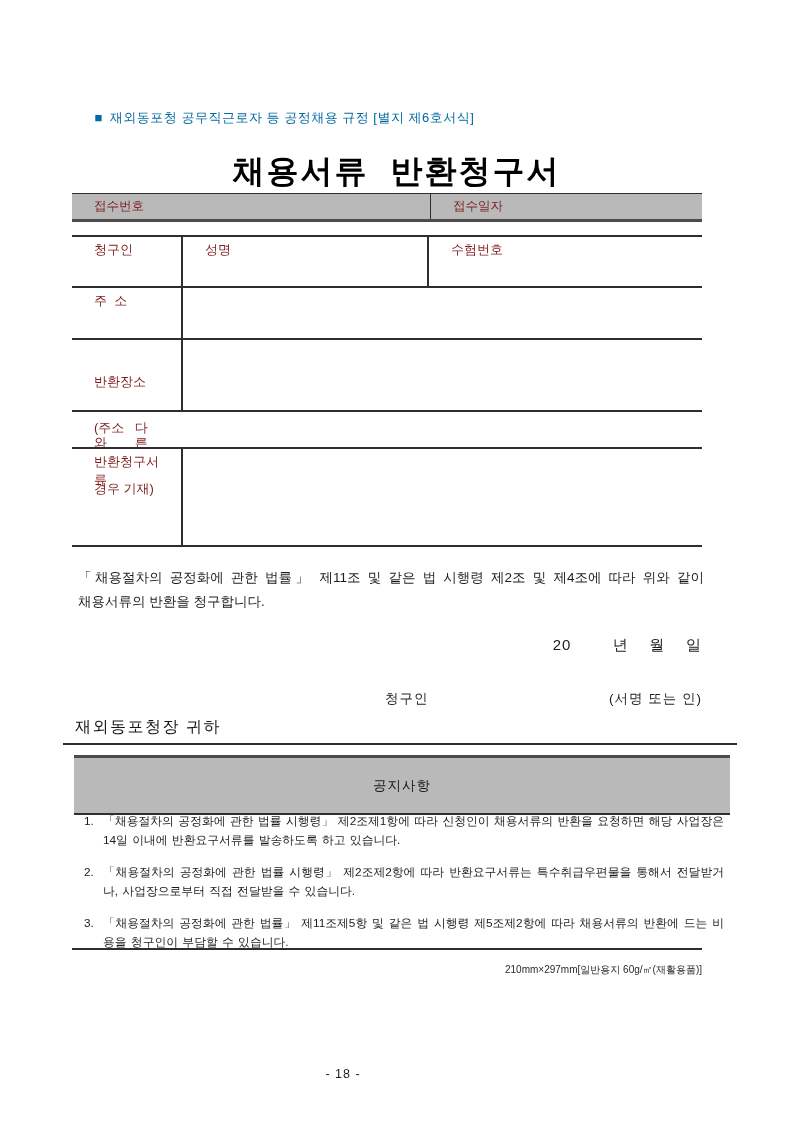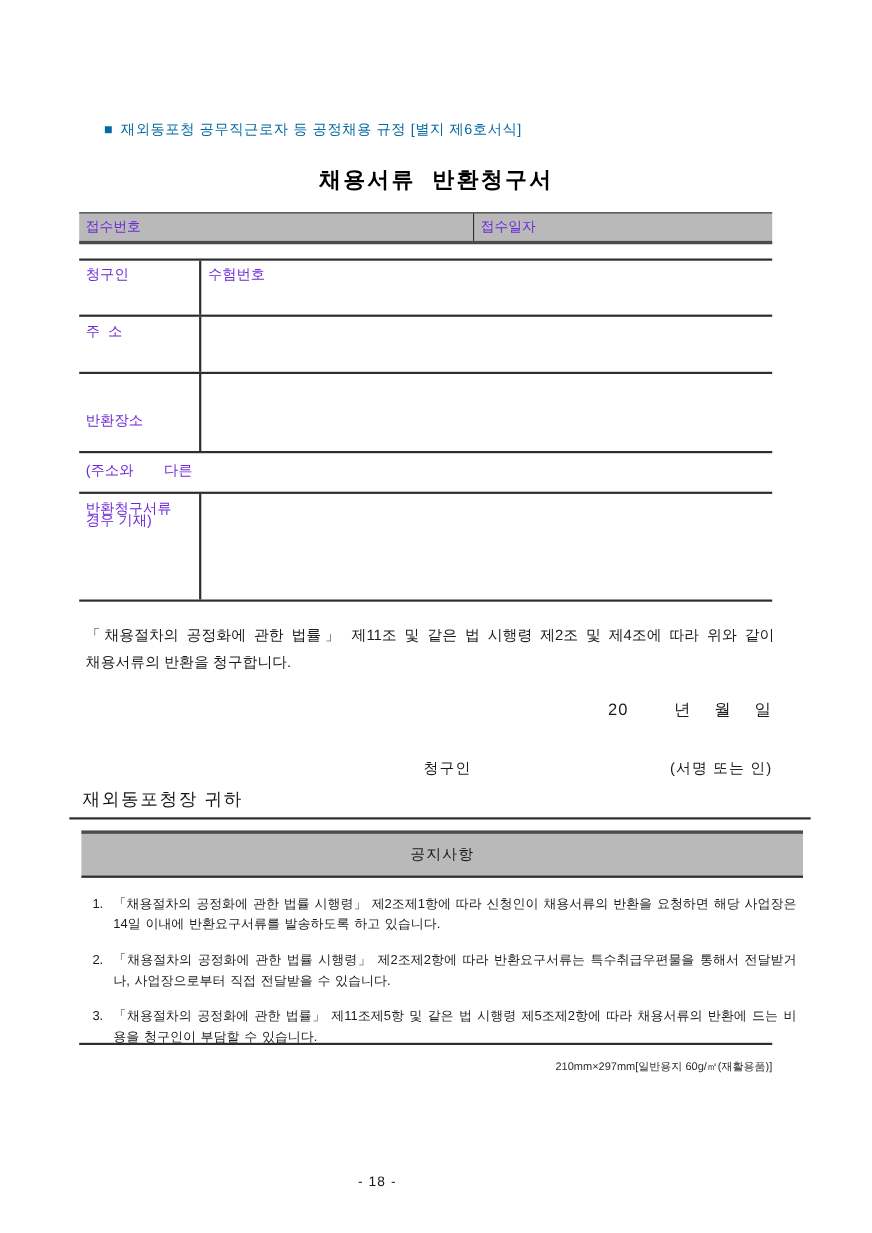--- a/index.html
+++ b/index.html
@@ -16,27 +16,27 @@
   .reg-notice {
     position: absolute; left: 78px; top: 94px;
     font-size: 13px; letter-spacing: 0.5px; white-space: pre;
     color: #0369a1;
   }
   .reg-notice .sq { font-size: 13px; margin-right: 7px; }
 
   
   .doc-title {
     position: absolute; left: 0; top: 150px; width: 793px;
-    text-align: center; font-size: 20px; font-weight: bold;
+    text-align: center; font-size: 32px; font-weight: bold;
     letter-spacing: 2px; white-space: pre-wrap; color: #000;
   }
 
   
   .tbl { position: absolute; left: 72px; width: 630px; }
-  .cell { padding: 4px 6px; font-size: 13px; color: #6d28d9; }
+  .cell { padding: 4px 22px; font-size: 13px; color: #7f1d1d; }
 
   
   .receipt-row {
     top: 193px; height: 29px; display: flex;
     background: #b9b9b9;
     border-top: 1px solid #2e2e2e;
     border-bottom: 3px solid #4c4c4c;
   }
   .receipt-row .cell { display: flex; align-items: center; font-size: 12.5px; }
   .receipt-row .c1 { width: 359px; border-right: 1px solid #2e2e2e; }
@@ -93,21 +93,21 @@
     position: absolute; left: 75px; top: 717px;
     font-size: 16px; letter-spacing: 1.5px; color: #141414;
   }
   .recipient-rule {
     position: absolute; left: 63px; top: 743px; width: 674px;
     border-top: 2px solid #2e2e2e;
   }
 
   
   .notice-bar {
-    position: absolute; left: 74px; top: 755px; width: 656px; height: 43px;
+    position: absolute; left: 74px; top: 755px; width: 656px; height: 60px;
     background: #b9b9b9;
     border-top: 3px solid #4c4c4c;
     border-bottom: 2px solid #2e2e2e;
     display: flex; align-items: center; justify-content: center;
     font-size: 13.5px; color: #1a1a1a; letter-spacing: 1px;
   }
 
   
   .notice-list { position: absolute; left: 84px; top: 812px; width: 640px; }
   .notice-item { display: flex; margin-bottom: 12px; font-size: 11.8px; line-height: 1.65; color: #1c1c1c; }
@@ -141,20 +141,21 @@
   <div class="doc-title">채용서류  반환청구서</div>
 
   <div class="tbl receipt-row">
     <div class="cell c1">접수번호</div>
     <div class="cell c2">접수일자</div>
   </div>
 
   <div class="tbl info-block">
     <div class="row row-claimant">
       <div class="cell lab">청구인</div>
+      <div class="cell mid">성명</div>
       <div class="cell end">수험번호</div>
     </div>
     <div class="row row-address">
       <div class="cell lab">주  소</div>
       <div class="cell val"></div>
     </div>
     <div class="row row-place">
       <div class="cell lab return-place">
         <div>반환장소</div>
         <div class="justify-row">

